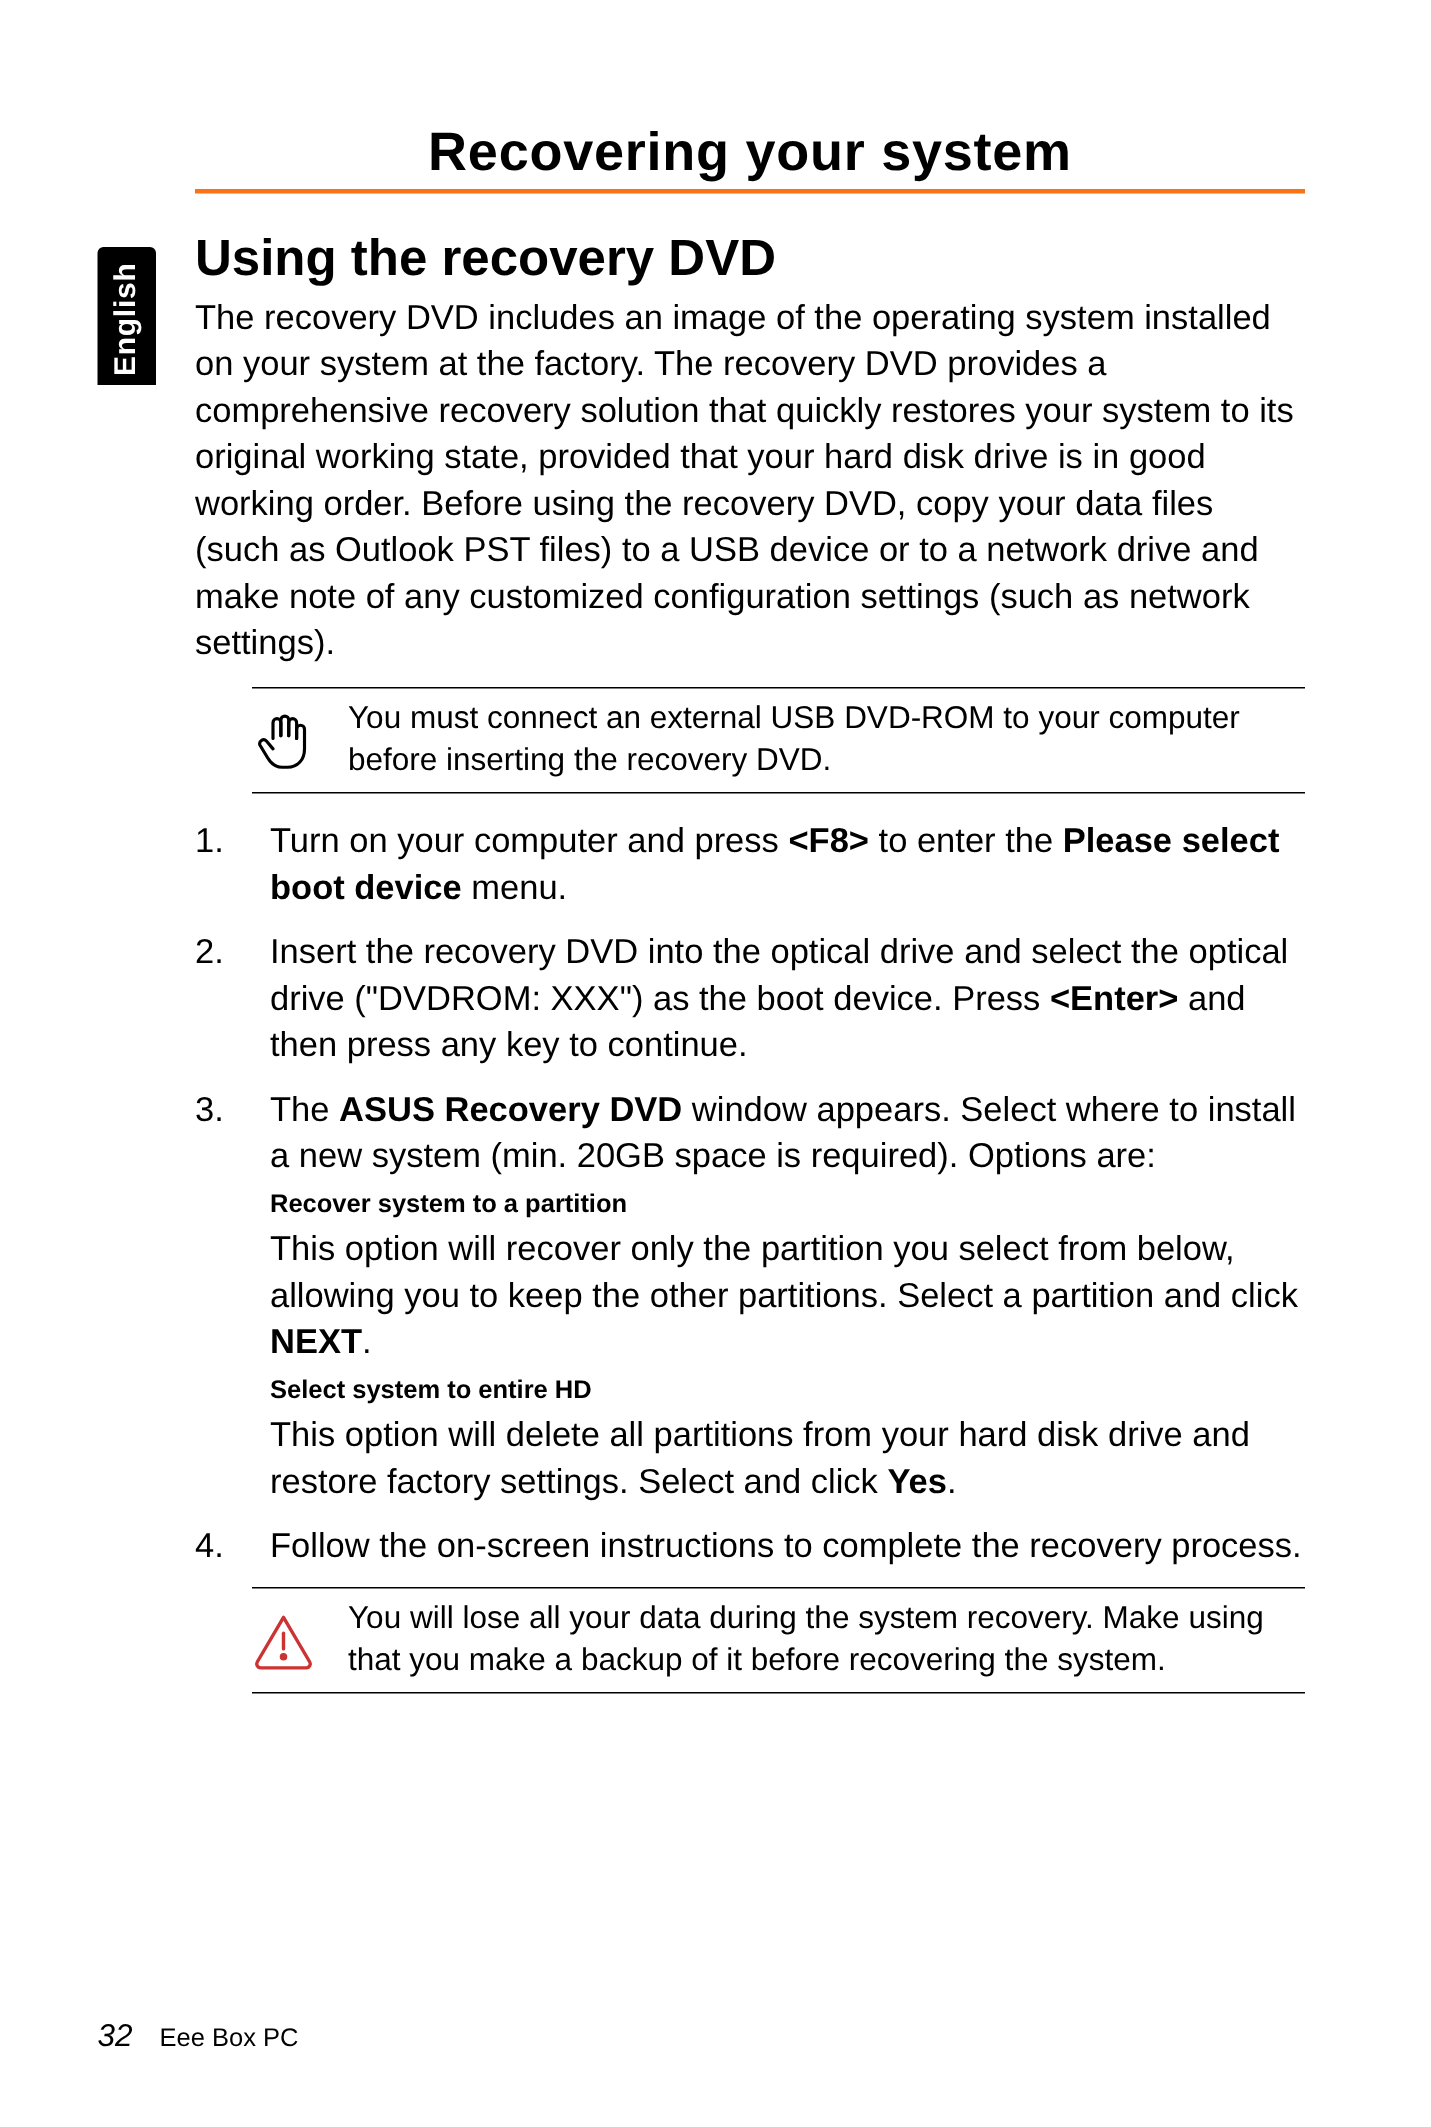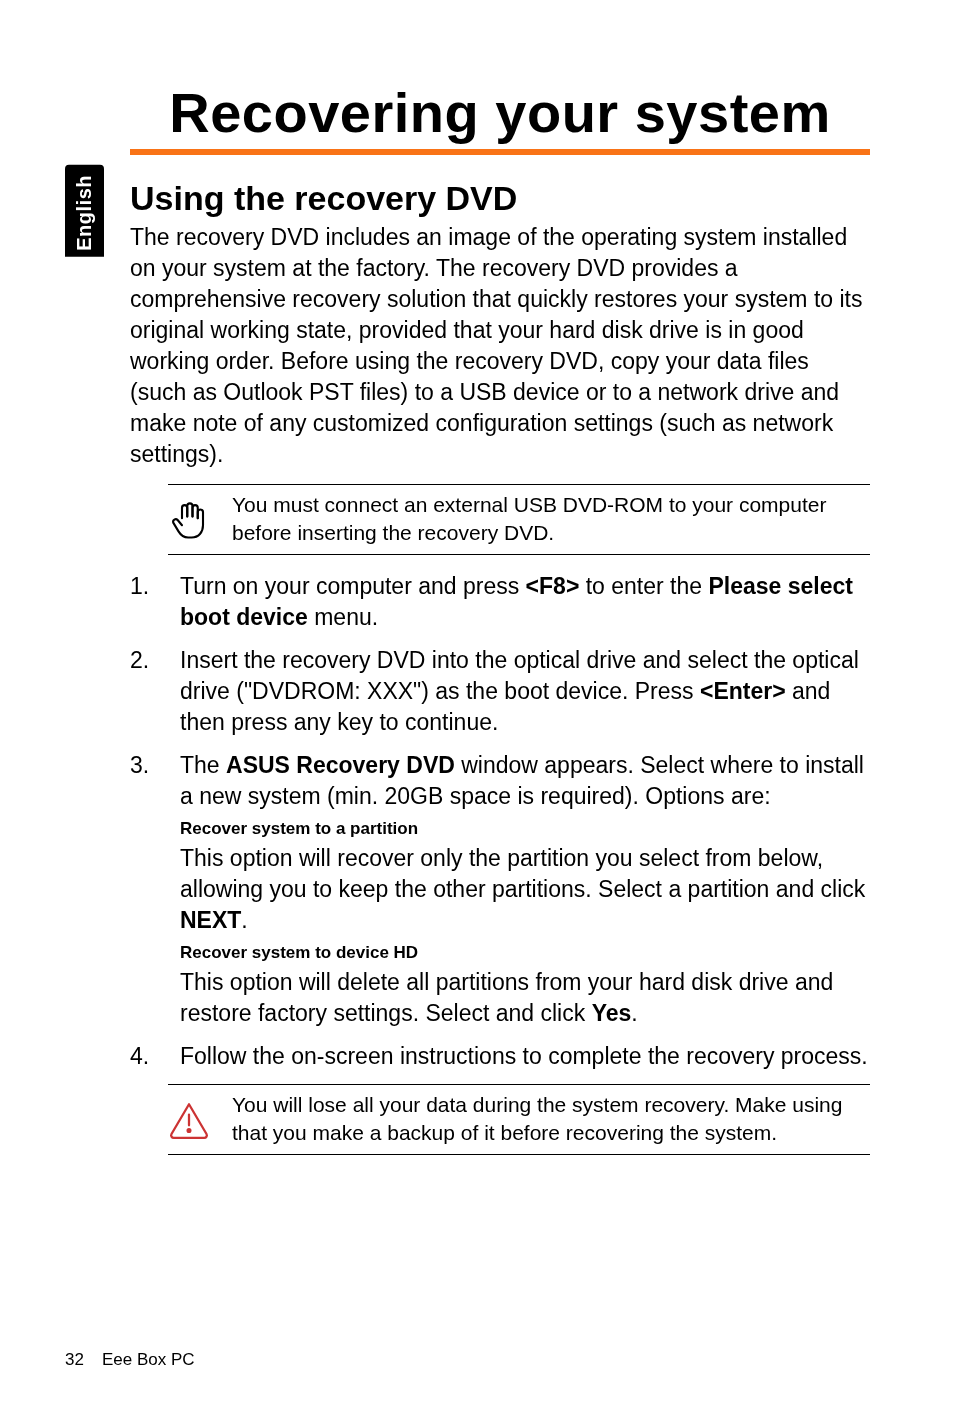--- a/index.html
+++ b/index.html
@@ -29,23 +29,23 @@
   }
   .content {
     position: absolute;
     left: 130px;
     top: 80px;
     width: 740px;
   }
   h1.title {
     font-family: Arial, Helvetica, sans-serif;
     font-weight: 900;
-    font-size: 56px;
+    font-size: 36px;
     text-align: center;
-    border-bottom: 6px solid #f97316;
+    border-bottom: 3px solid #f97316;
     padding-bottom: 4px;
     margin-bottom: 24px;
     letter-spacing: 0.5px;
   }
   h2.section {
     font-family: Arial, Helvetica, sans-serif;
     font-weight: 900;
     font-size: 34px;
     margin-bottom: 4px;
   }
@@ -107,21 +107,21 @@
   }
   .footer {
     position: absolute;
     left: 65px;
     bottom: 48px;
     font-size: 17px;
     display: flex;
     align-items: baseline;
     gap: 18px;
   }
-  .footer .pg { font-size: 17px; }
+  .footer .pg { font-size: 21px; font-style: italic; }
 </style>
 </head>
 <body>
 
 <div class="side-tab">English</div>
 
 <div class="content">
   <h1 class="title">Recovering your system</h1>
   <h2 class="section">Using the recovery DVD</h2>
   <p class="intro">The recovery DVD includes an image of the operating system installed on your system at the factory. The recovery DVD provides a comprehensive recovery solution that quickly restores your system to its original working state, provided that your hard disk drive is in good working order. Before using the recovery DVD, copy your data files (such as Outlook PST files) to a USB device or to a network drive and make note of any customized configuration settings (such as network settings).</p>
@@ -142,21 +142,21 @@
     </li>
     <li>
       <span>Insert the recovery DVD into the optical drive and select the optical drive ("DVDROM: XXX") as the boot device. Press </span><b>&lt;Enter&gt;</b><span> and then press any key to continue.</span>
     </li>
     <li>
       <span>The </span><b>ASUS Recovery DVD</b><span> window appears. Select where to install a new system (min. 20GB space is required). Options are:</span>
       <div class="sub-head">Recover system to a partition</div>
       <div class="sub-body">
         <span>This option will recover only the partition you select from below, allowing you to keep the other partitions. Select a partition and click </span><b>NEXT</b><span>.</span>
       </div>
-      <div class="sub-head">Recover system to device HD</div>
+      <div class="sub-head">Select system to entire HD</div>
       <div class="sub-body">
         <span>This option will delete all partitions from your hard disk drive and restore factory settings. Select and click </span><b>Yes</b><span>.</span>
       </div>
     </li>
     <li>Follow the on-screen instructions to complete the recovery process.</li>
   </ol>
 
   <div class="note-block warn">
     <svg class="icon" viewBox="0 0 48 48" fill="none" stroke="#c33" stroke-width="2.6" stroke-linecap="round" stroke-linejoin="round">
       <path d="M24 6 L44 40 a3 3 0 0 1 -2.6 4.5 H6.6 A3 3 0 0 1 4 40 Z"></path>

